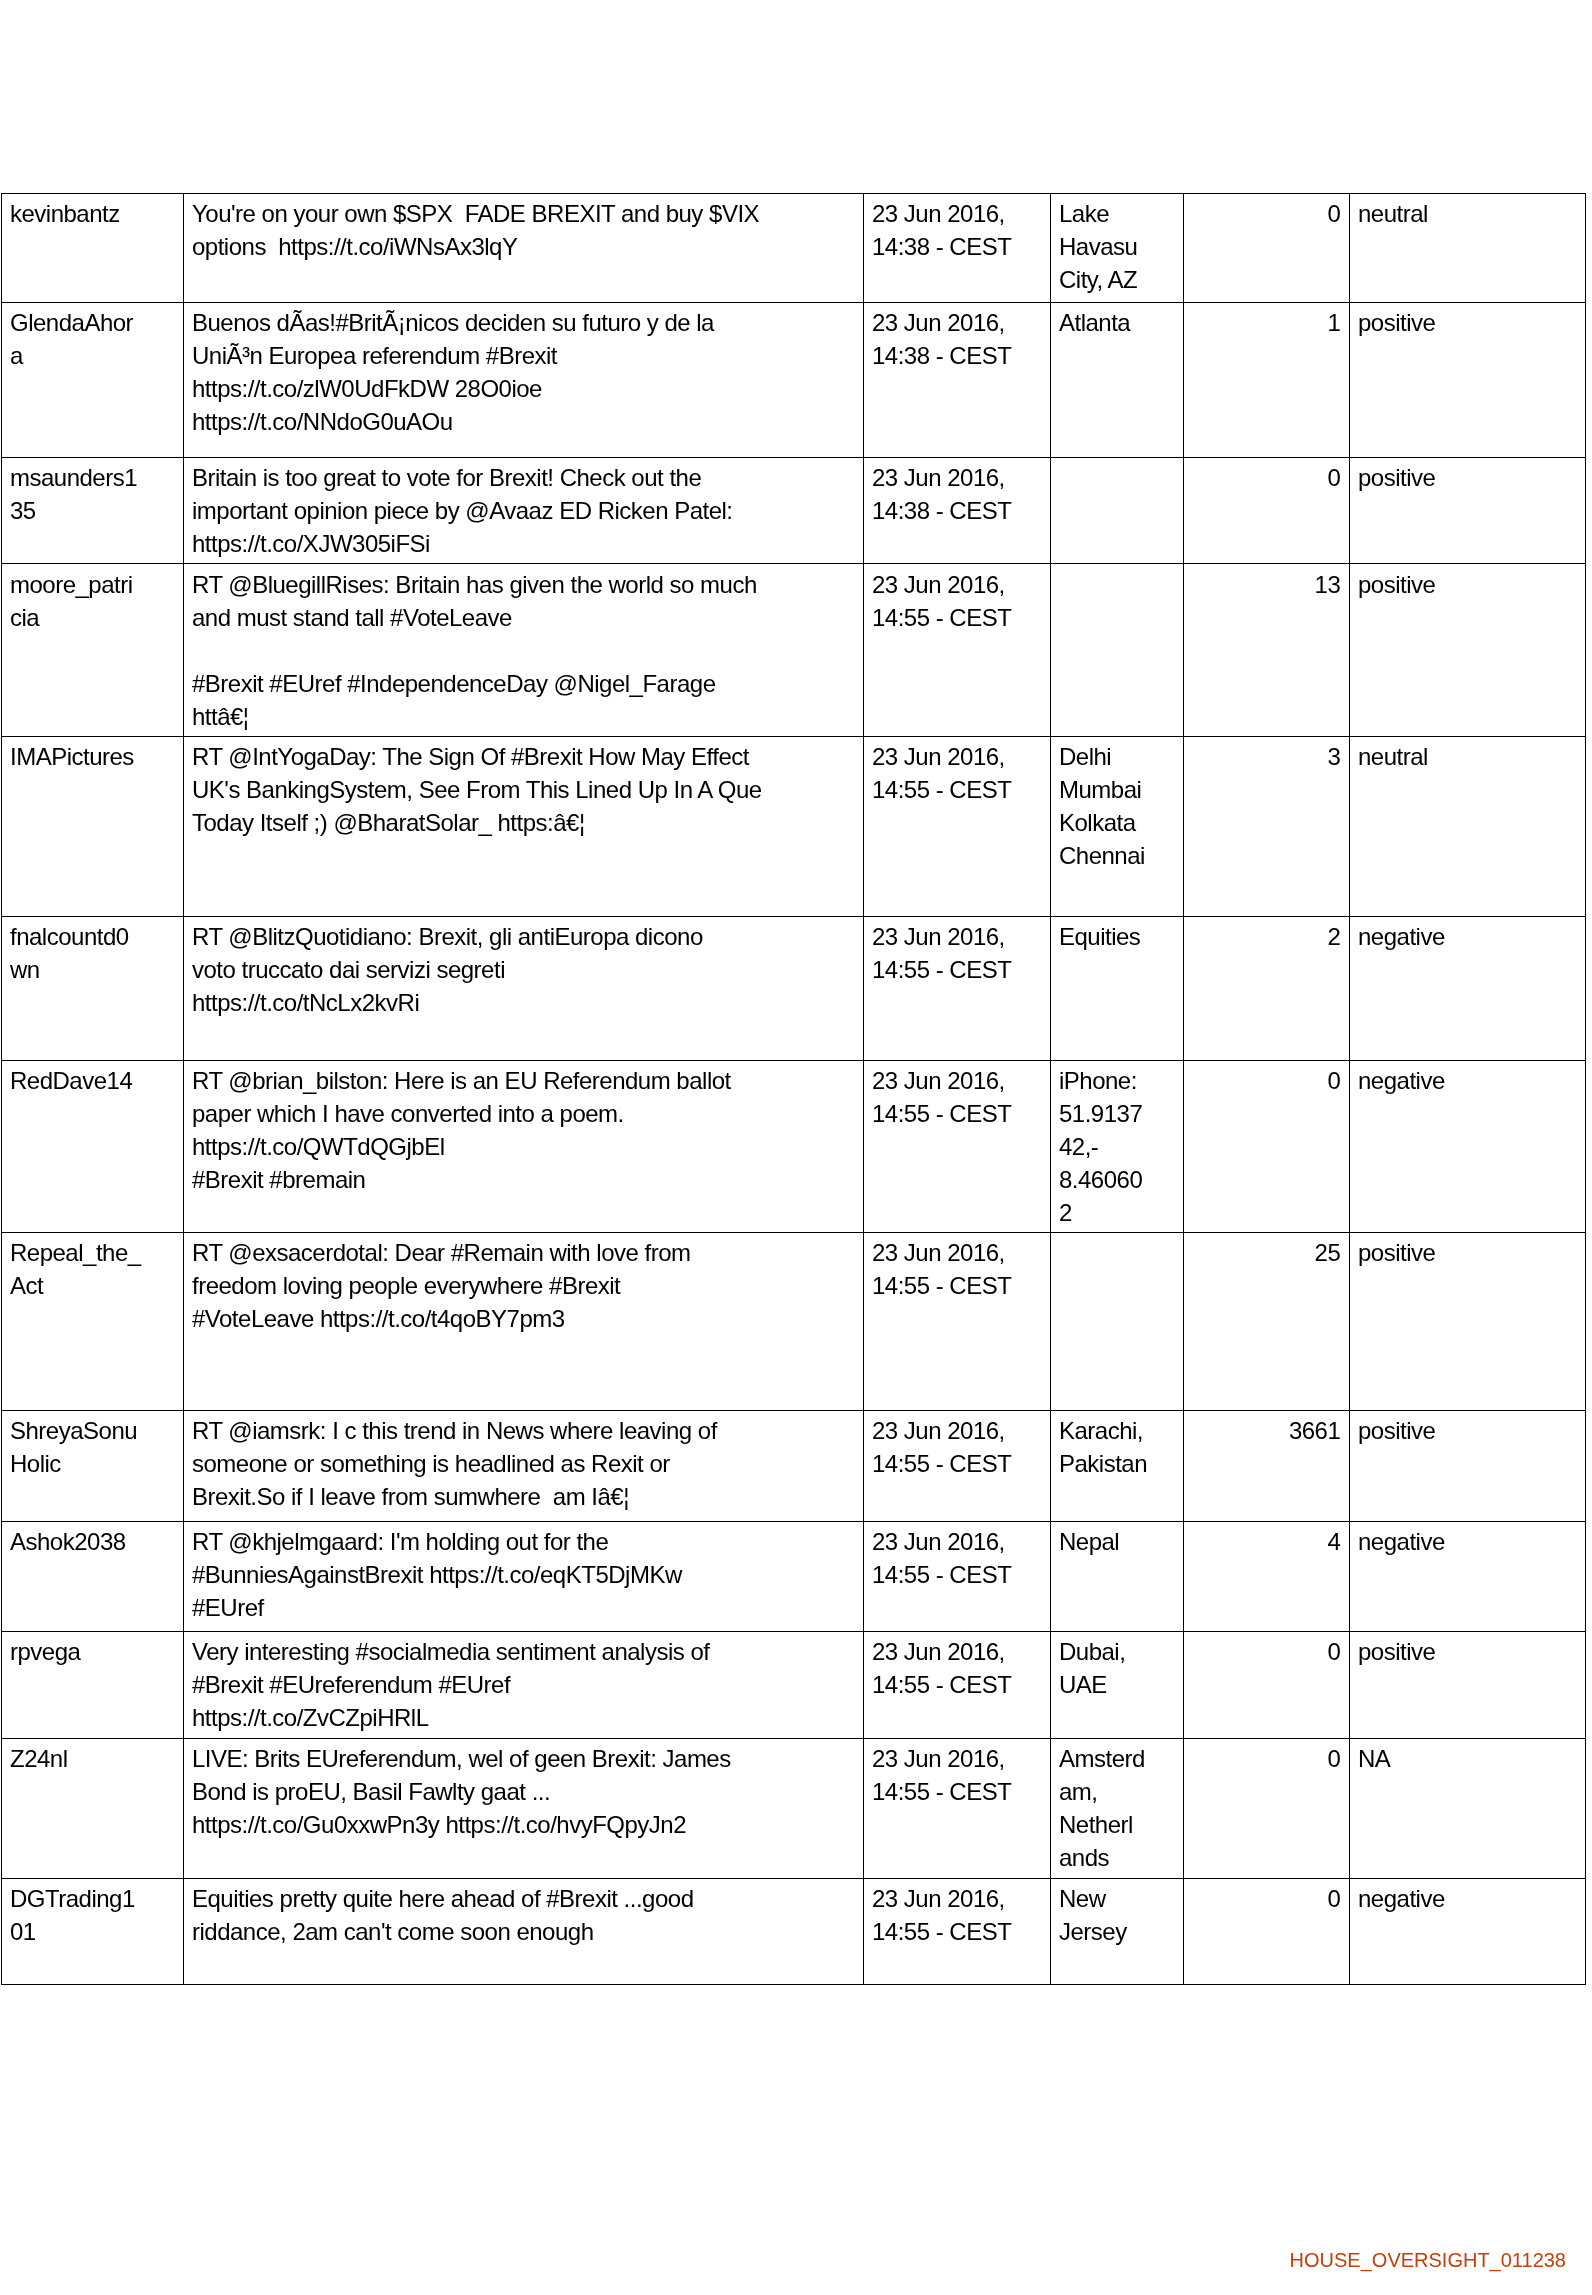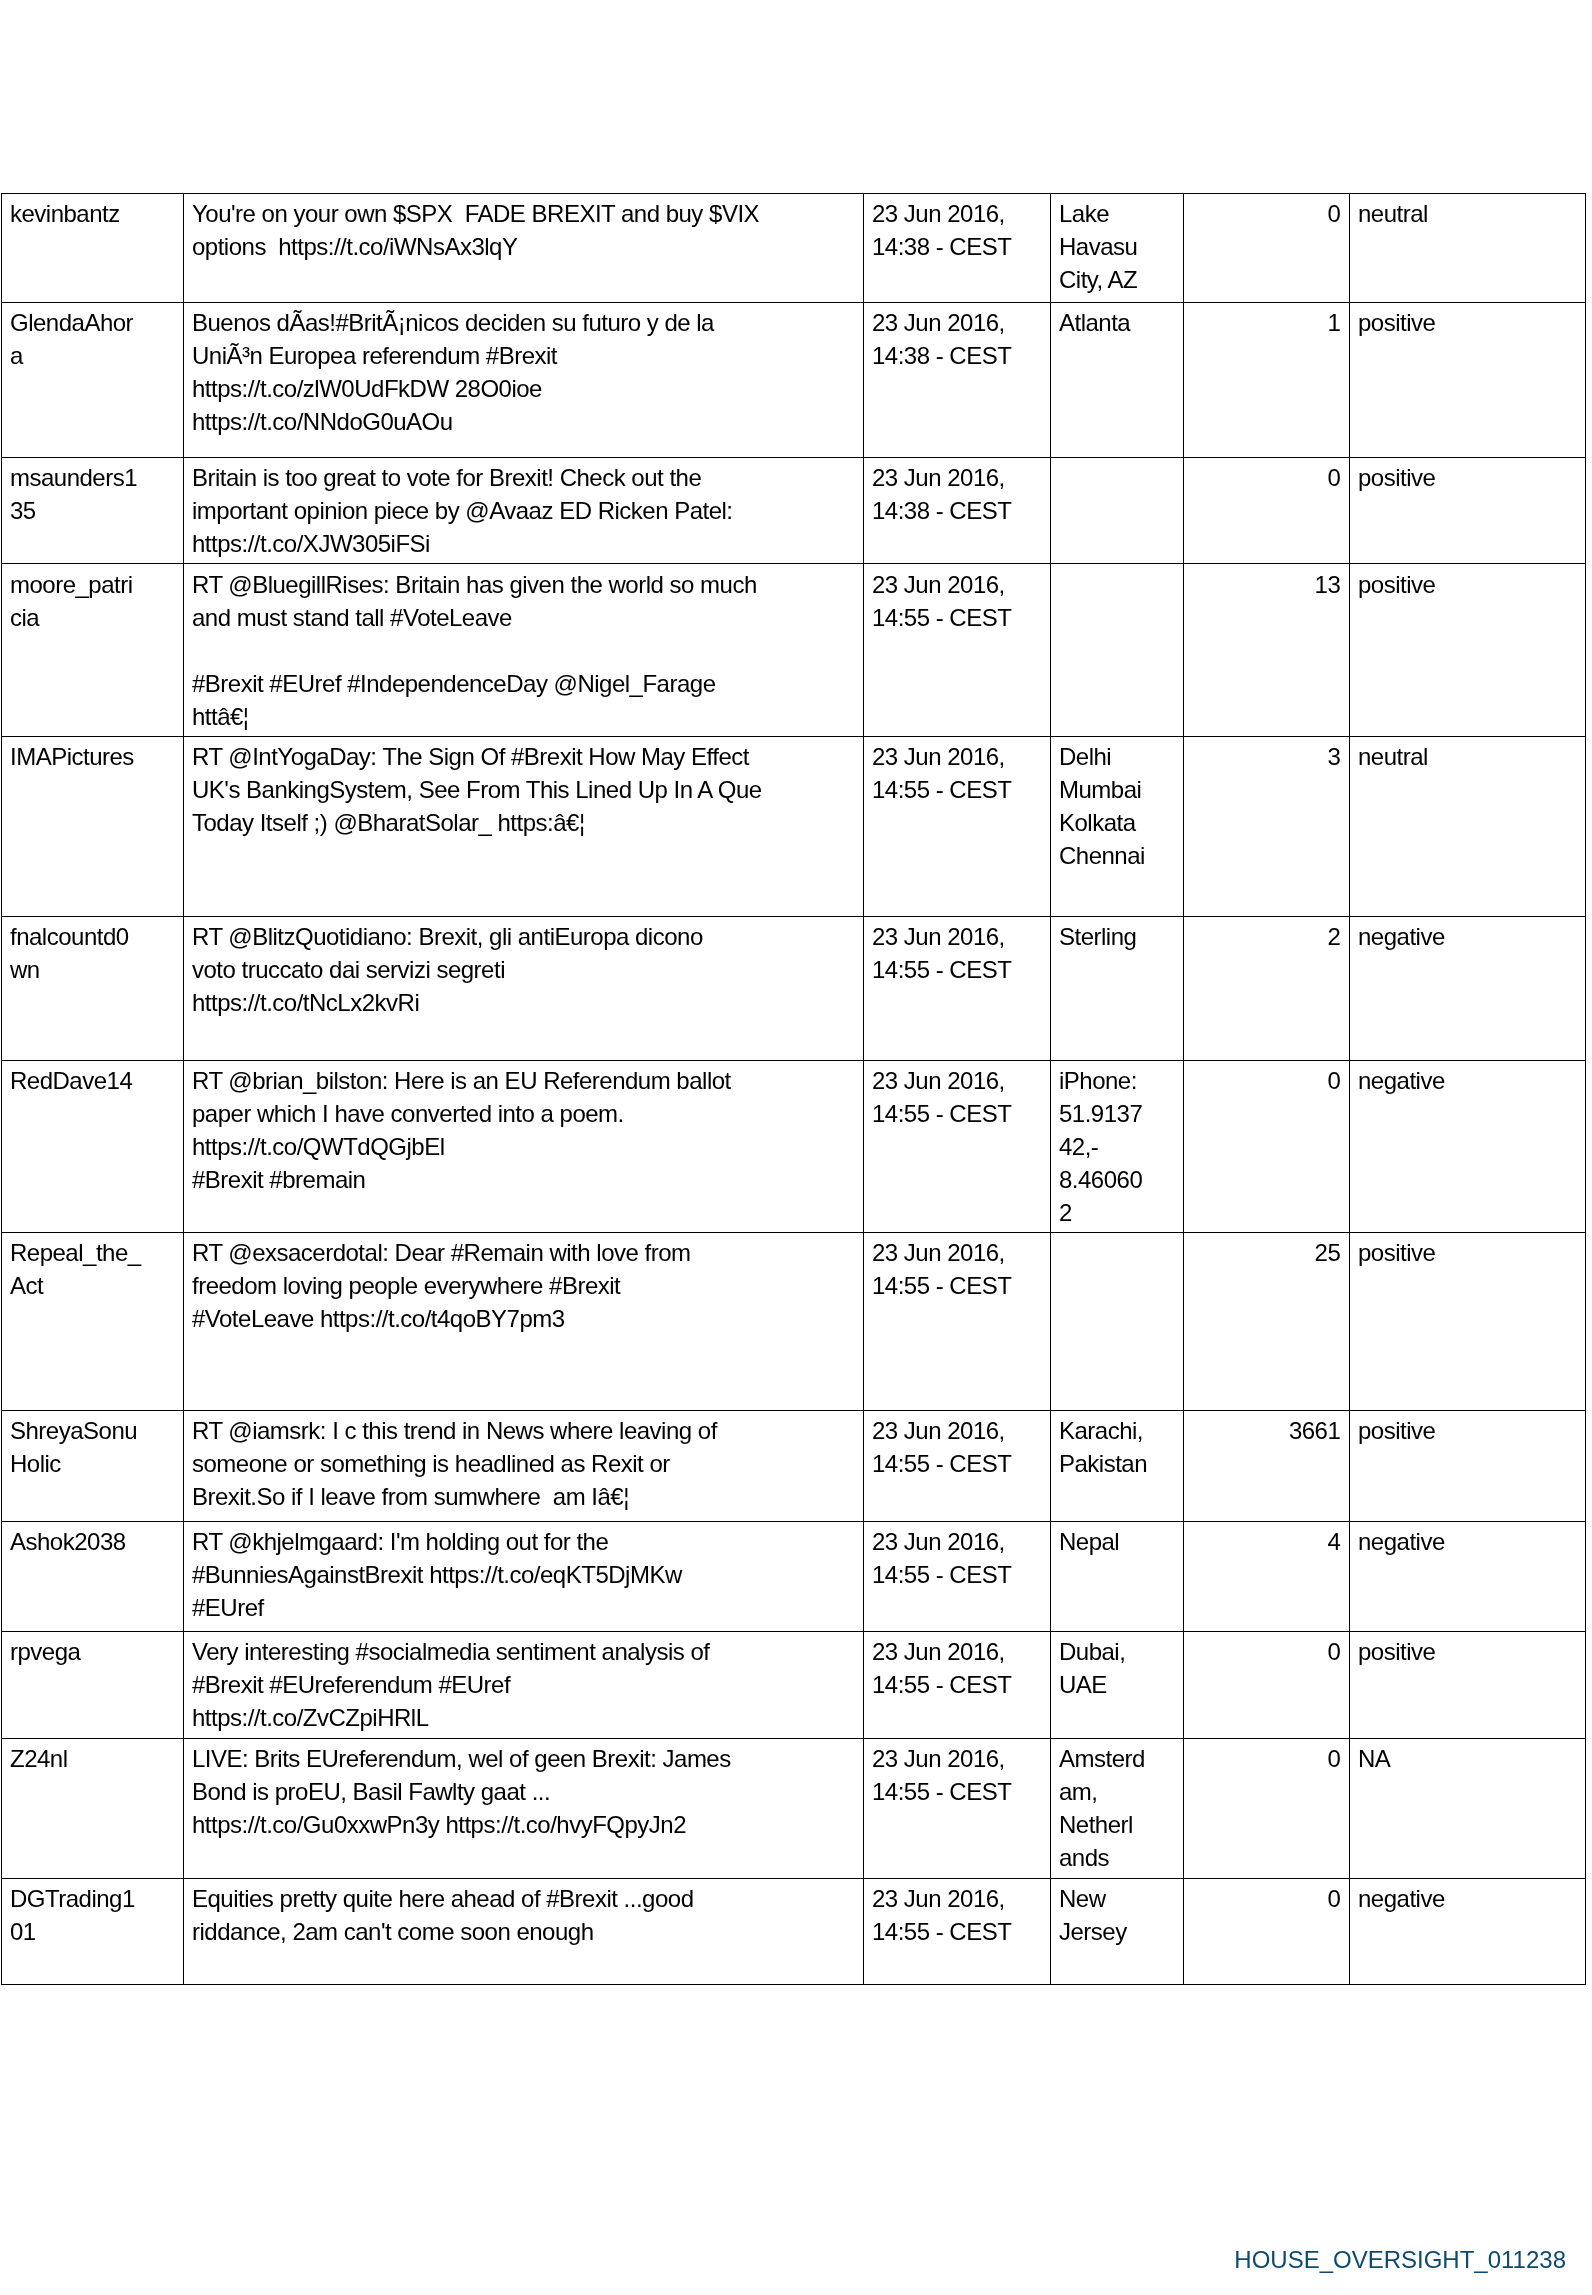--- a/index.html
+++ b/index.html
@@ -51,24 +51,24 @@
   #tbody tr:nth-child(10) { height: 110px; }
   #tbody tr:nth-child(11) { height: 107px; }
   #tbody tr:nth-child(12) { height: 112px; }
   #tbody tr:nth-child(13) { height: 106px; }
   #tbody tr:nth-child(14) { height: 148px; }
   #tbody tr:nth-child(15) { height: 74px; }
   .footer-stamp {
     position: absolute;
     right: 26px;
     top: 2244px;
-    font-size: 24px;
+    font-size: 20px;
     line-height: 32px;
     letter-spacing: 0;
-    color: #0c4a6e;
+    color: #c2410c;
   }
 </style>
 </head>
 <body>
 
 <table class="doc-table">
   <colgroup>
     <col style="width:182px">
     <col style="width:680px">
     <col style="width:187px">
@@ -149,21 +149,21 @@
   </tr>
 
   <tr>
     <td class="cell">fnalcountd0
 wn</td>
     <td class="cell">RT @BlitzQuotidiano: Brexit, gli antiEuropa dicono
 voto truccato dai servizi segreti
 https://t.co/tNcLx2kvRi</td>
     <td class="cell">23 Jun 2016,
 14:55 - CEST</td>
-    <td class="cell">Sterling</td>
+    <td class="cell">Equities</td>
     <td class="cell num">2</td>
     <td class="cell">negative</td>
   </tr>
 
   <tr>
     <td class="cell">RedDave14</td>
     <td class="cell">RT @brian_bilston: Here is an EU Referendum ballot
 paper which I have converted into a poem.
 https://t.co/QWTdQGjbEl
 #Brexit #bremain</td>

